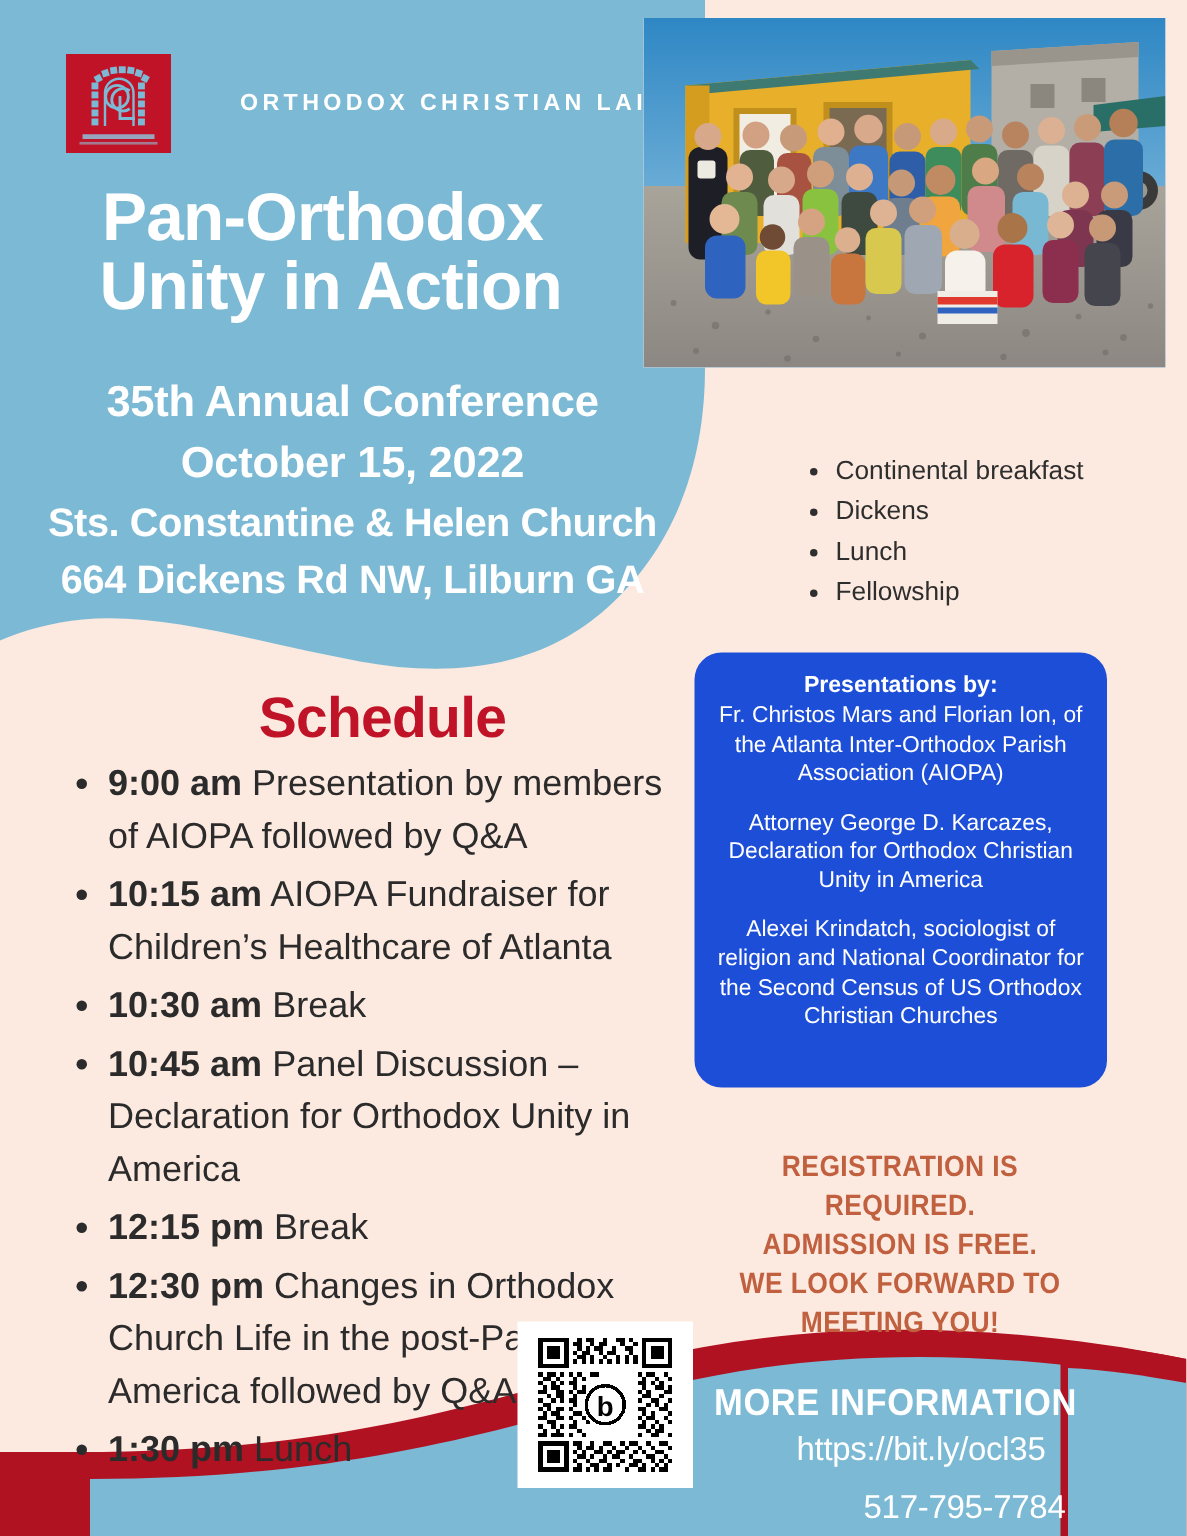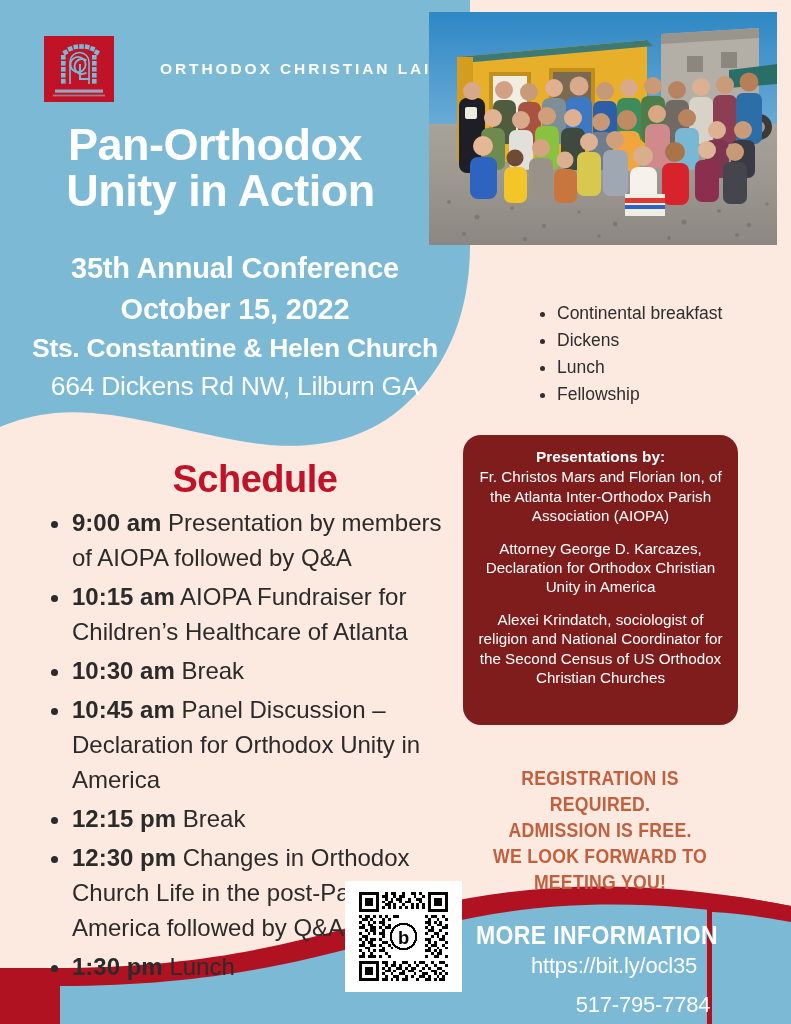--- a/index.html
+++ b/index.html
@@ -55,21 +55,21 @@
   .details {
     position: absolute; left: 0px; top: 248px;
     width: 470px;
     text-align: center;
     color: #FFFFFF;
     font-family: "Liberation Sans", sans-serif;
   }
   .details .d1 { font-size: 29px; font-weight: 600; line-height: 1.42; letter-spacing: -0.2px;}
   .details .d2 { font-size: 29px; font-weight: 600; line-height: 1.42; letter-spacing: -0.2px;}
   .details .d3 { font-size: 26.5px; font-weight: 600; line-height: 1.42; letter-spacing: -0.3px;}
-  .details .d4 { font-size: 26.5px; font-weight: 400; line-height: 1.42; letter-spacing: -0.3px;}
+  .details .d4 { font-size: 26.5px; font-weight: 700; line-height: 1.42; letter-spacing: -0.3px;}
 
   
   .photo {
     position: absolute; left: 429px; top: 12px;
     width: 348px; height: 233px;
     overflow: hidden;
     background: #9fc4dd;
     box-shadow: 0 0 0 0px rgba(0,0,0,0);
   }
   .photo svg { display:block; width:348px; height:233px; }
@@ -112,21 +112,21 @@
     font-family: "Liberation Sans", sans-serif;
   }
   .schedule-list ul { margin-left: 24px; }
   .schedule-list li { list-style: disc; margin-bottom: 4px; }
   .schedule-list .t { font-weight: 700; }
 
   
   .pres-card {
     position: absolute; left: 463px; top: 435px;
     width: 275px; height: 290px;
-    background: #7f1d1d;
+    background: #1d4ed8;
     border-radius: 18px;
     color: #FFFFFF;
     padding: 12px 12px 10px 12px;
     text-align: center;
     font-family: "Liberation Sans", sans-serif;
     font-size: 15.2px;
     line-height: 1.26;
   }
   .pres-card .pres-head { font-weight: 700; margin-bottom: 1px; font-size: 15.4px;}
   .pres-card .blk { margin-bottom: 14px; }

